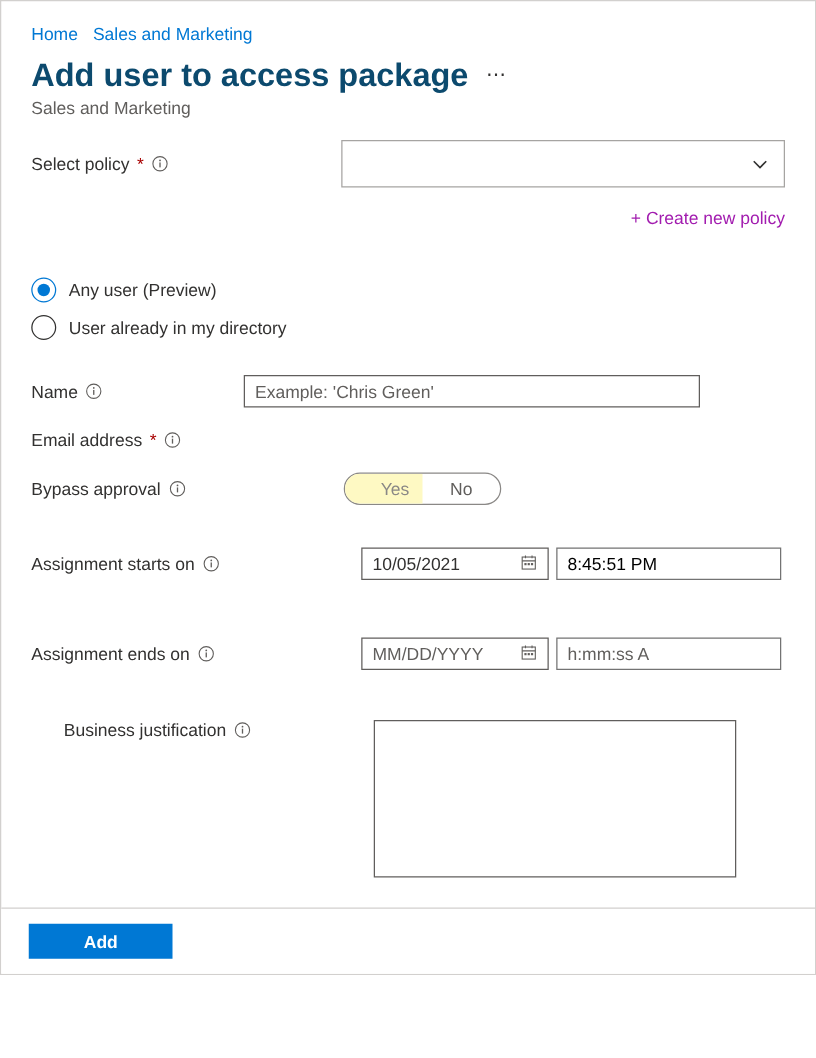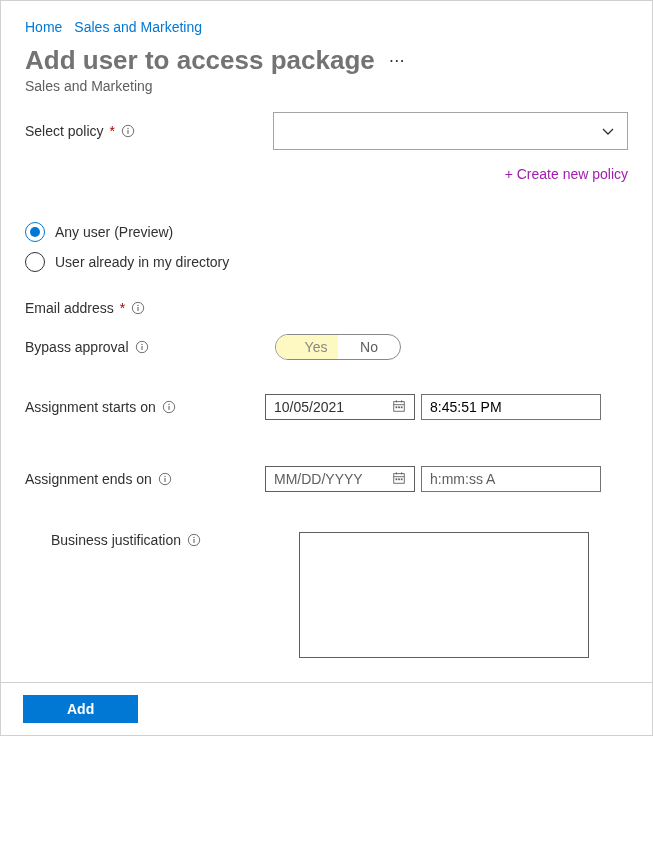--- a/index.html
+++ b/index.html
@@ -38,21 +38,21 @@
       display: inline-flex;
     }
     .title-row {
       display: flex;
       align-items: center;
       gap: 14px;
     }
     h1.page-title {
       font-size: 26px;
       font-weight: 600;
-      color: #737373;
+      color: #0c4a6e;
     }
     .more-dots {
       font-size: 16px;
       color: #323130;
       line-height: 1;
       cursor: pointer;
     }
     .subtitle {
       font-size: 14px;
       color: #605e5c;
@@ -191,20 +191,21 @@
       color: #8a8886;
       padding-left: 18px;
     }
     .section-gap {
       margin-top: 34px;
     }
     .dt-row {
       display: flex;
       align-items: center;
       margin-bottom: 14px;
+      gap: 24px;
     }
     .dt-label {
       width: 240px;
       display: flex;
       align-items: center;
       gap: 6px;
     }
     .dt-fields {
       display: flex;
       gap: 6px;
@@ -333,20 +334,33 @@
       <div class="radio-item">
         <span class="radio checked"></span>
         <span>Any user (Preview)</span>
       </div>
       <div class="radio-item">
         <span class="radio"></span>
         <span>User already in my directory</span>
       </div>
     </div>
 
+    <div class="form-row">
+      <div class="form-label">
+        <span>Name</span>
+        <span class="info-icon">
+          <svg viewBox="0 0 16 16" fill="none">
+              <circle cx="8" cy="8" r="6.5" stroke="#605e5c"></circle>
+              <circle cx="8" cy="5" r="0.8" fill="#605e5c"></circle>
+              <rect x="7.4" y="6.8" width="1.2" height="4.5" fill="#605e5c"></rect>
+            </svg>
+        </span>
+      </div>
+      <input class="text-input" placeholder="Example: 'Chris Green'" style="">
+    </div>
 
     <div class="form-row">
       <div class="form-label">
         <span>Email address</span>
         <span class="req">*</span>
         <span class="info-icon">
           <svg viewBox="0 0 16 16" fill="none">
               <circle cx="8" cy="8" r="6.5" stroke="#605e5c"></circle>
               <circle cx="8" cy="5" r="0.8" fill="#605e5c"></circle>
               <rect x="7.4" y="6.8" width="1.2" height="4.5" fill="#605e5c"></rect>

